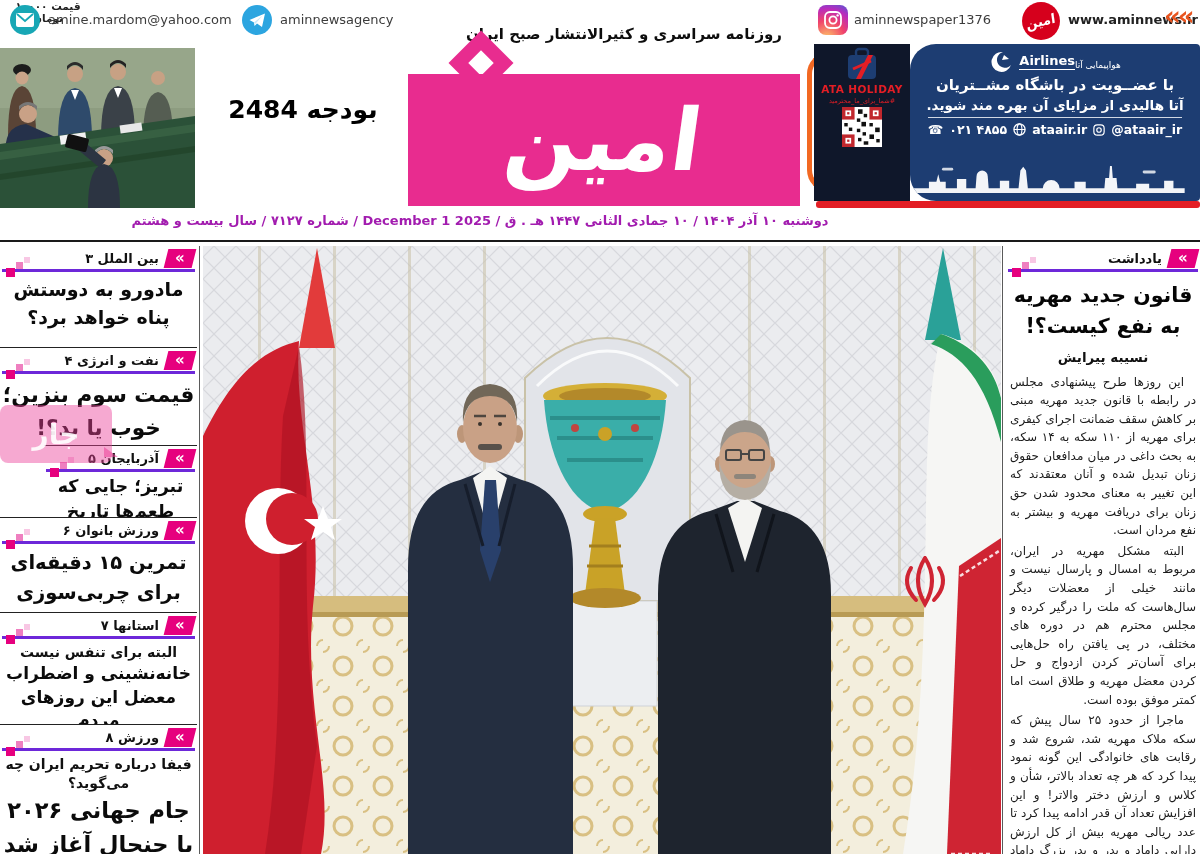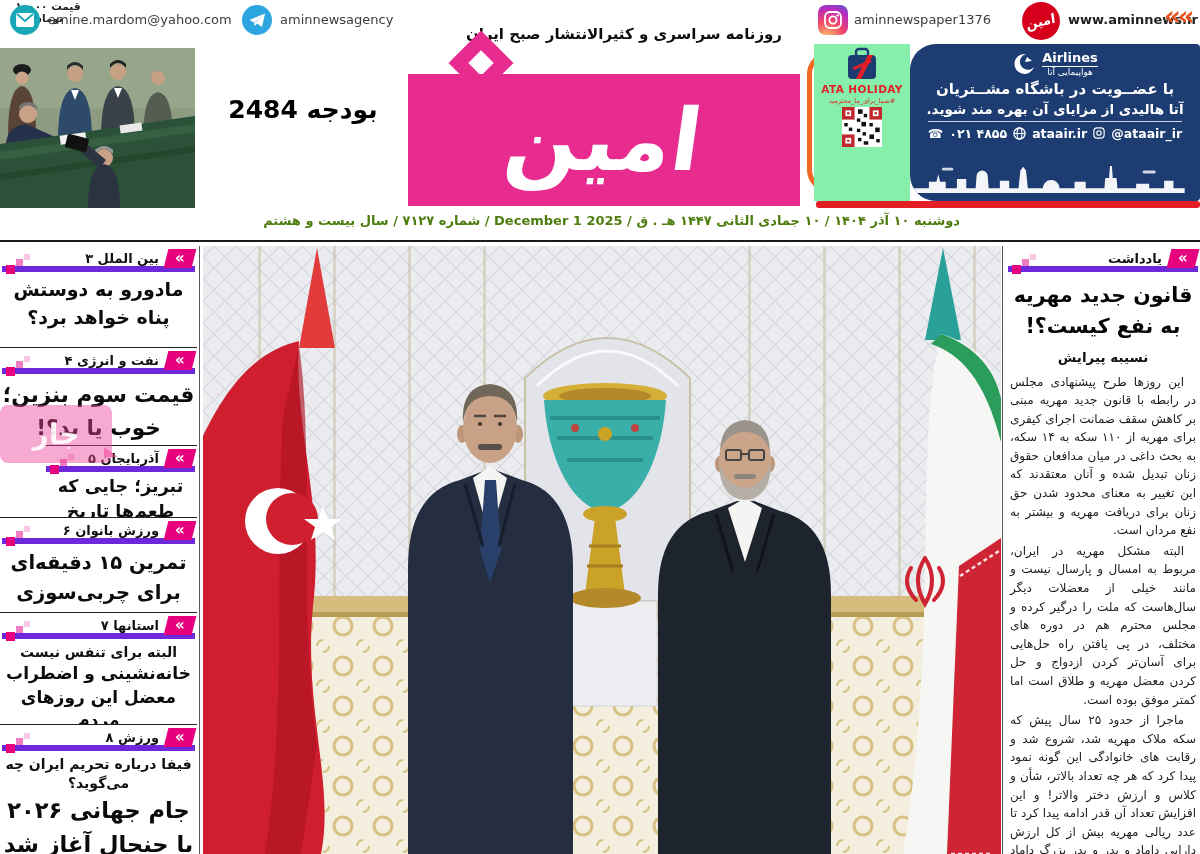--- a/index.html
+++ b/index.html
@@ -39,48 +39,48 @@
   .logo-diamond::after{content:"";position:absolute;left:14px;top:14px;width:18px;height:18px;background:#fff;}
   .logo-rect{position:absolute;left:0;top:36px;width:392px;height:132px;background:#e82c8f;
              display:flex;align-items:center;justify-content:center;}
   .logo-rect span{color:#fff;font-size:86px;font-weight:bold;line-height:1;
                   transform:skewX(-8deg);letter-spacing:-4px;}
 
   
   .ata{position:absolute;left:812px;top:44px;width:388px;height:164px;}
   .ata::before{content:"";position:absolute;left:-5px;top:8px;bottom:16px;width:18px;
                border:5px solid #f26822;border-right:none;border-radius:22px 0 0 22px;}
-  .ata-white{position:absolute;left:2px;top:0;width:96px;height:157px;background:#86efac;
+  .ata-white{position:absolute;left:2px;top:0;width:96px;height:157px;background:#0f172a;
              display:flex;flex-direction:column;align-items:center;padding-top:3px;gap:2px;}
   .ata-brand{font-size:10.5px;font-weight:bold;color:#e31e25;letter-spacing:.4px;white-space:nowrap;}
   .ata-hash{font-size:6.5px;color:#e31e25;direction:rtl;white-space:nowrap;}
   .ata-navy{position:absolute;left:98px;top:0;right:0;height:157px;background:#1d3d72;
             border-radius:26px 4px 4px 26px;color:#fff;display:flex;flex-direction:column;
             align-items:center;padding:7px 8px 34px;gap:3px;overflow:hidden;}
   .al-row{display:flex;align-items:center;gap:6px;direction:ltr;}
-  .al-txt{display:flex;flex-direction:column;align-items:center;}
+  .al-txt{display:flex;align-items:flex-end;}
   .al-en{font-size:13px;font-weight:bold;border-bottom:1.5px solid #fff;line-height:1.15;}
   .al-fa{font-size:9px;direction:rtl;}
   .ad-l1{font-size:15px;font-weight:bold;direction:rtl;white-space:nowrap;}
   .ad-l2{font-size:13.5px;font-weight:bold;direction:rtl;white-space:nowrap;}
   .ad-contact{border-top:1.5px solid rgba(255,255,255,.8);margin-top:1px;padding-top:4px;
               display:flex;direction:ltr;align-items:center;gap:6px;font-size:12.5px;font-weight:bold;
               white-space:nowrap;}
   .skyline{position:absolute;bottom:8px;left:4px;right:4px;height:28px;}
   .ata-red{position:absolute;left:4px;right:0;bottom:0;height:7px;background:#e31e25;border-radius:3px;}
 
   
-  .dateline{position:absolute;left:0;top:213px;width:960px;direction:rtl;
-            font-size:13px;font-weight:bold;color:#4d7c0f;}
+  .dateline{position:absolute;left:0;top:213px;width:960px;text-align:center;direction:rtl;
+            font-size:13px;font-weight:bold;color:#a21caf;}
   .rule-h{position:absolute;left:0;top:240px;width:1200px;height:2px;background:#1a1a1a;}
   .vrule{position:absolute;top:246px;height:608px;width:1px;background:#5a5a5a;}
   .v1{left:199px;} .v2{left:1002px;}
 
   
-  .colhead{position:relative;height:26px;border-bottom:6px solid #6d28d9;flex:none;}
+  .colhead{position:relative;height:26px;border-bottom:3px solid #6d28d9;flex:none;}
   .colhead .sb-label{position:absolute;right:36px;top:5px;font-size:13px;font-weight:bold;direction:rtl;}
   .sb-chev{position:absolute;right:1px;top:3px;width:28px;height:19px;background:#e6007e;
            transform:skewX(-14deg);display:flex;align-items:center;justify-content:center;}
   .sb-chev i{font-style:normal;color:#fff;font-weight:bold;font-size:15px;transform:skewX(14deg);line-height:1;}
   .sb-squares{position:absolute;left:4px;bottom:-8px;width:26px;height:22px;}
   .sb-squares b{position:absolute;display:block;}
   .sb-squares .q1{left:0;bottom:0;width:9px;height:9px;background:#e6007e;}
   .sb-squares .q2{left:10px;bottom:8px;width:7px;height:7px;background:#ef7fc0;}
   .sb-squares .q3{left:18px;bottom:14px;width:6px;height:6px;background:#f8c7e4;}
 

